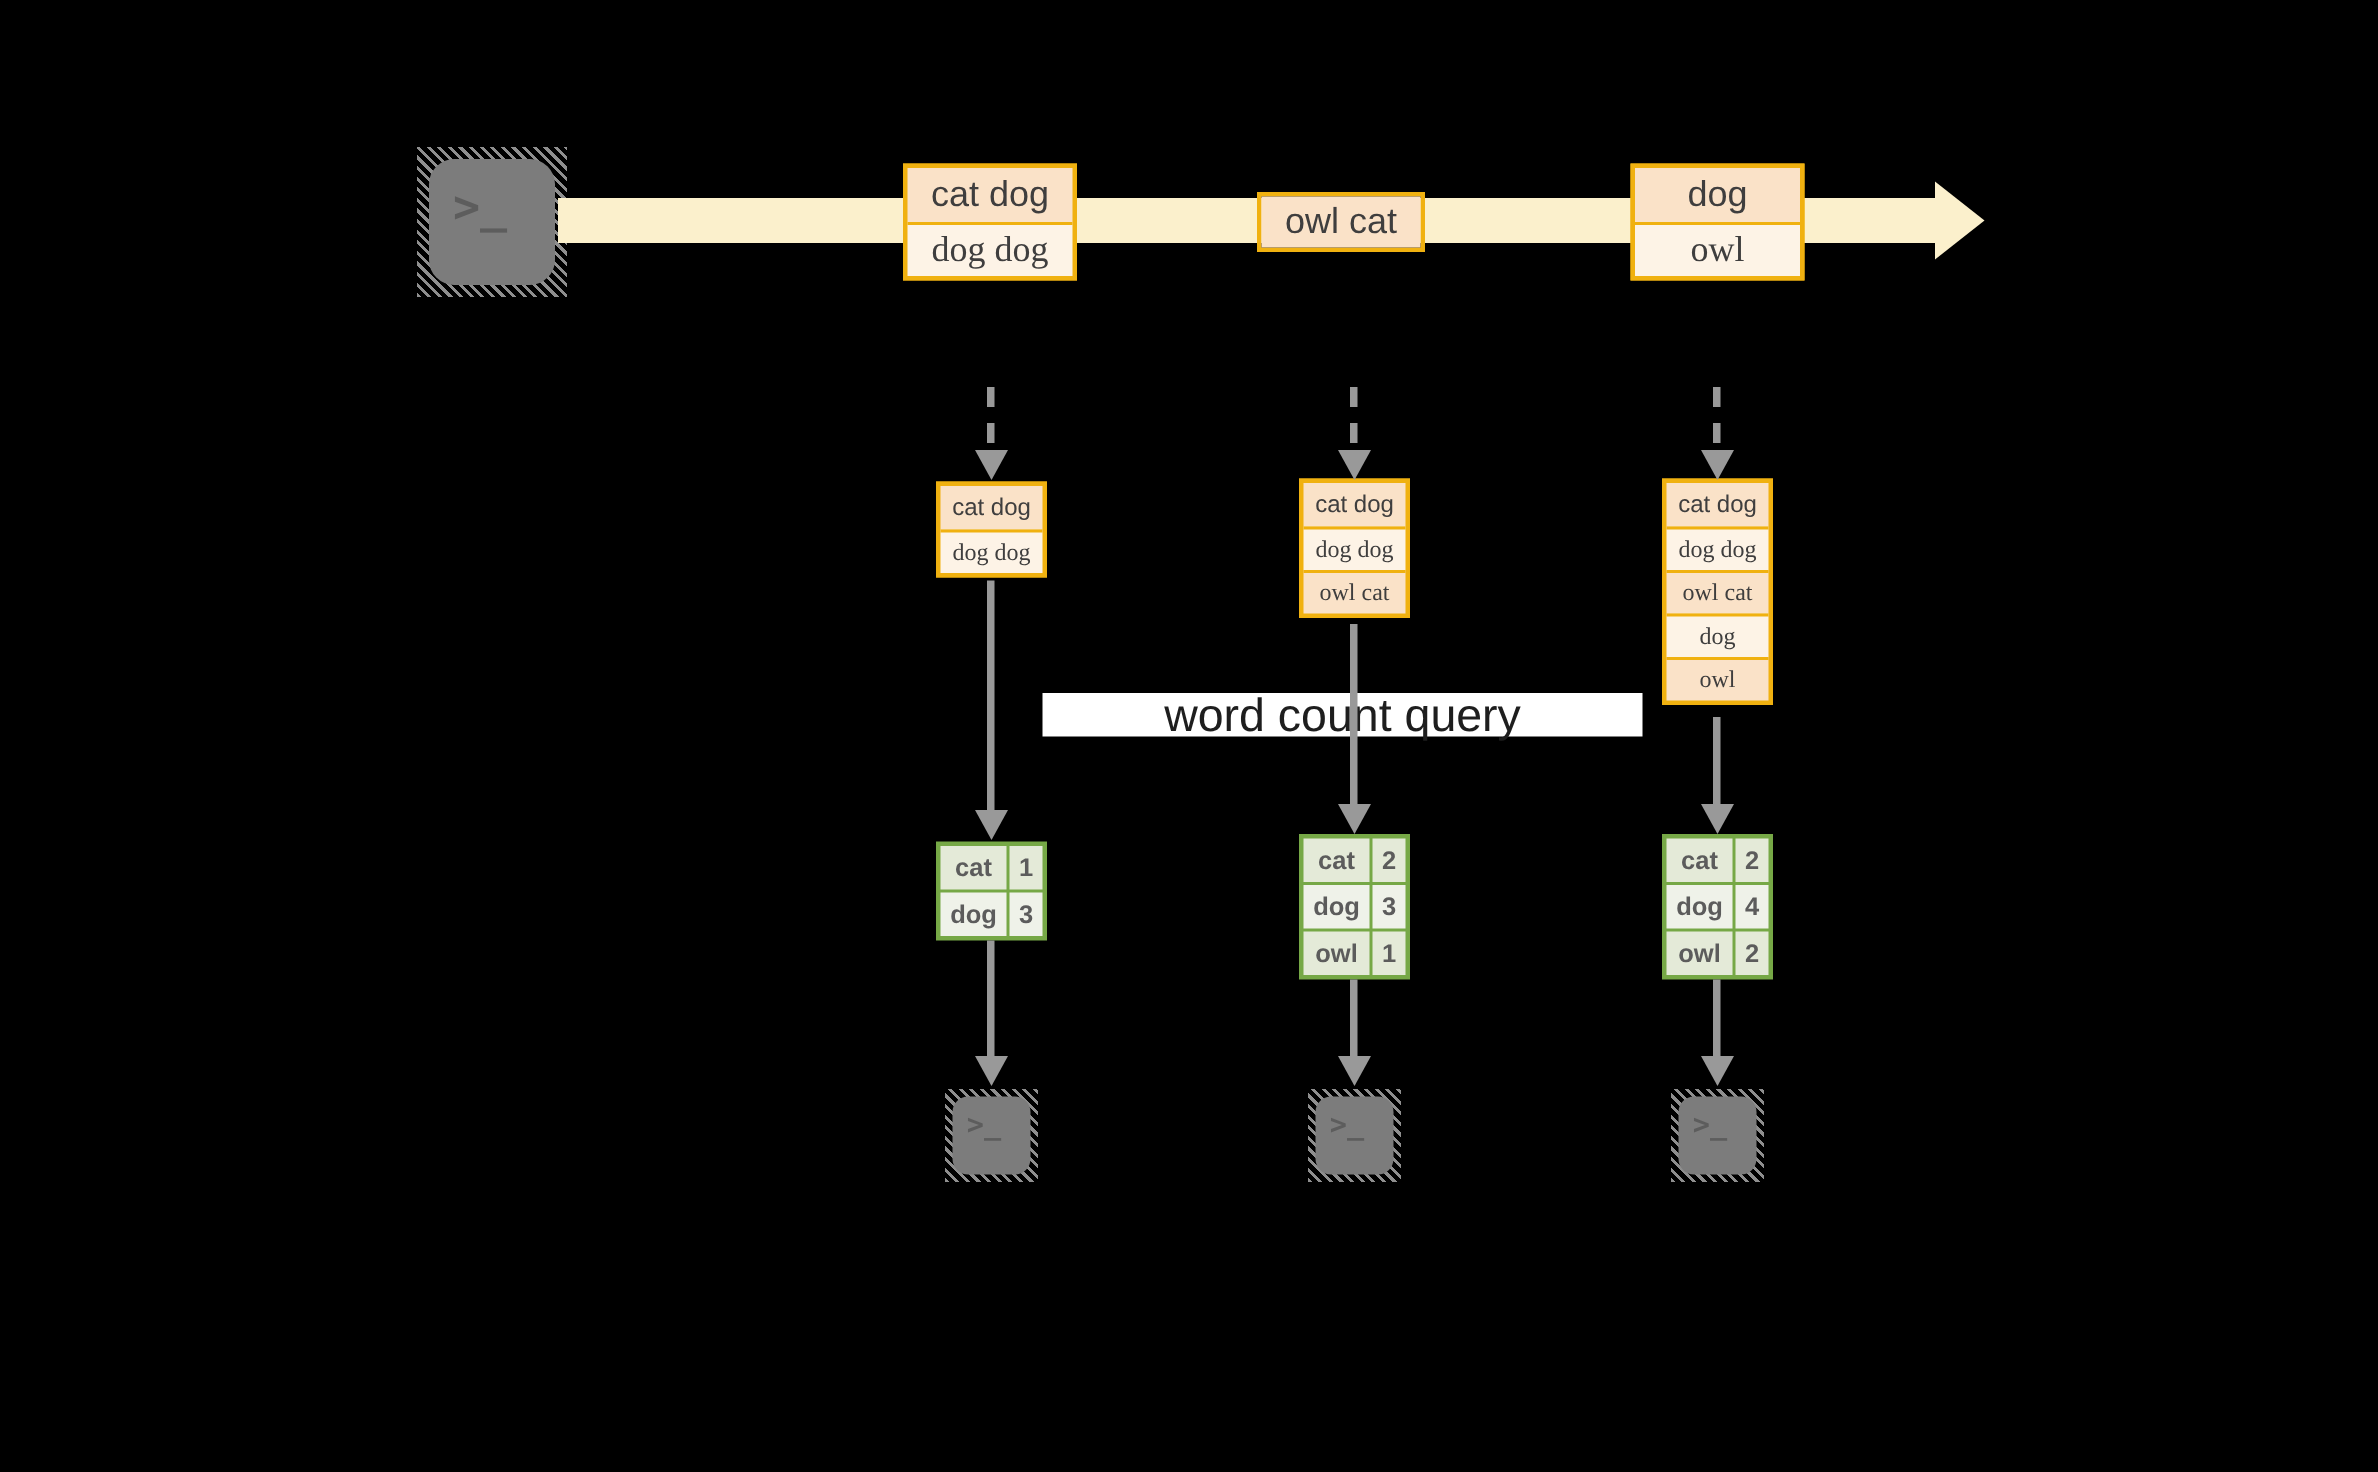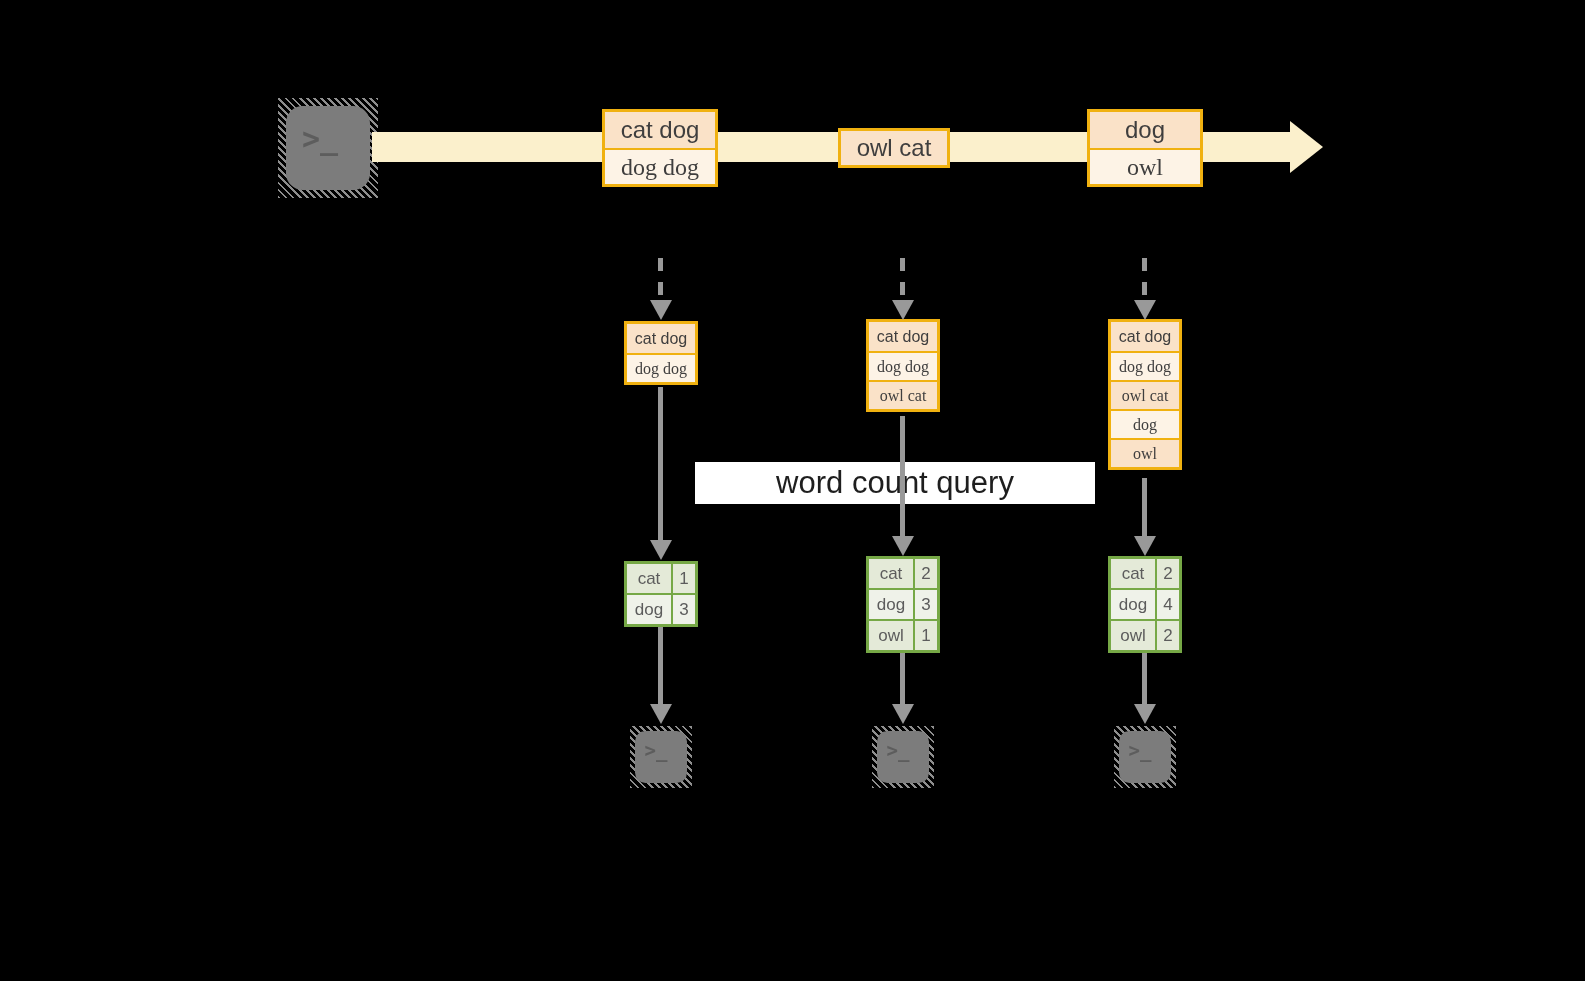--- a/index.html
+++ b/index.html
@@ -34,35 +34,35 @@
   .ebox .row{display:flex;align-items:center;justify-content:center;
     color:var(--box-text);background:var(--box-row-light);}
   .ebox .row:nth-child(odd){background:var(--box-row-dark);}
   .ebox .row + .row{border-top:2px solid var(--box-border);font-family:Liberation Serif, serif;}
   .ebox.big .row{height:36px;font-size:24px;}
   .ebox.single .row{height:34px;font-size:24px;}
   .ebox.small .row{height:29px;font-size:16px;}
 
   
   .gtable{position:absolute;display:grid;grid-template-columns:44px 22px;gap:2px;
-    padding:3px;background:var(--table-border);width:74px;}
+    padding:3px;background:var(--table-border);width:74px;font-weight:bold;}
   .gcell{height:29px;display:flex;align-items:center;justify-content:center;
     font-size:17px;color:var(--table-text);background:var(--table-cell-light);}
   .gcell:nth-child(4n+1),.gcell:nth-child(4n+2){background:var(--table-cell-dark);}
 
   
   .vline{position:absolute;width:5px;background:var(--arrow-gray);z-index:3;}
   .vdash{position:absolute;width:5px;z-index:3;
     background:repeating-linear-gradient(to bottom,var(--arrow-gray) 0 13px,transparent 13px 24px);}
   .vhead{position:absolute;width:0;height:0;z-index:3;
     border-left:11px solid transparent;border-right:11px solid transparent;
     border-top:20px solid var(--arrow-gray);}
 
   
-  .query-band{position:absolute;left:695px;top:462px;width:400px;height:42px;
+  .query-band{position:absolute;left:695px;top:462px;width:400px;height:29px;
     background:var(--query-label-bg);color:var(--query-label-text);
     display:flex;align-items:center;justify-content:center;font-size:31px;z-index:2;}
 
   
   .term{position:absolute;display:flex;align-items:center;justify-content:center;
     background:repeating-linear-gradient(45deg,rgba(150,150,150,.95) 0 2px,transparent 2px 5px);}
   .term::before{content:"";position:absolute;inset:8%;background:var(--terminal-gray);border-radius:20%;}
   .term .glyph{position:relative;color:var(--terminal-glyph);
     font-family:"DejaVu Sans Mono",monospace;font-weight:bold;z-index:1;}
   .term.big{left:278px;top:98px;width:100px;height:100px;}

